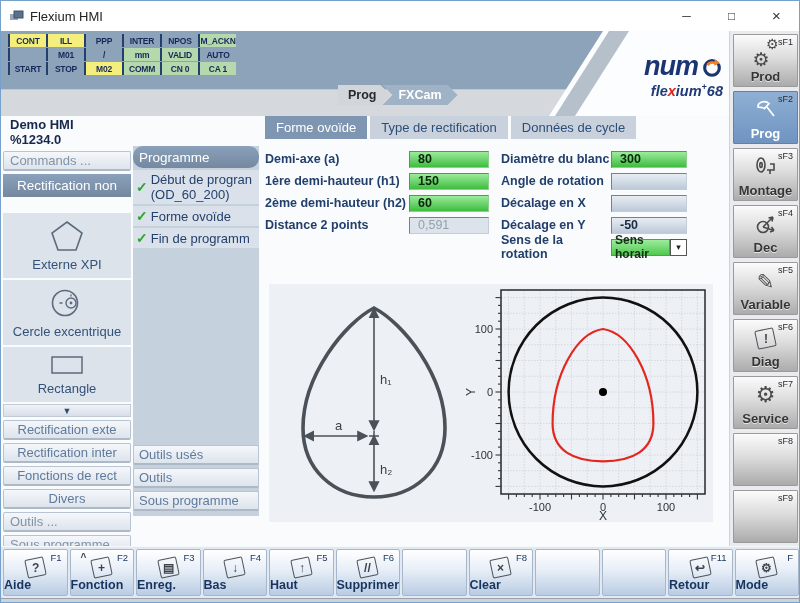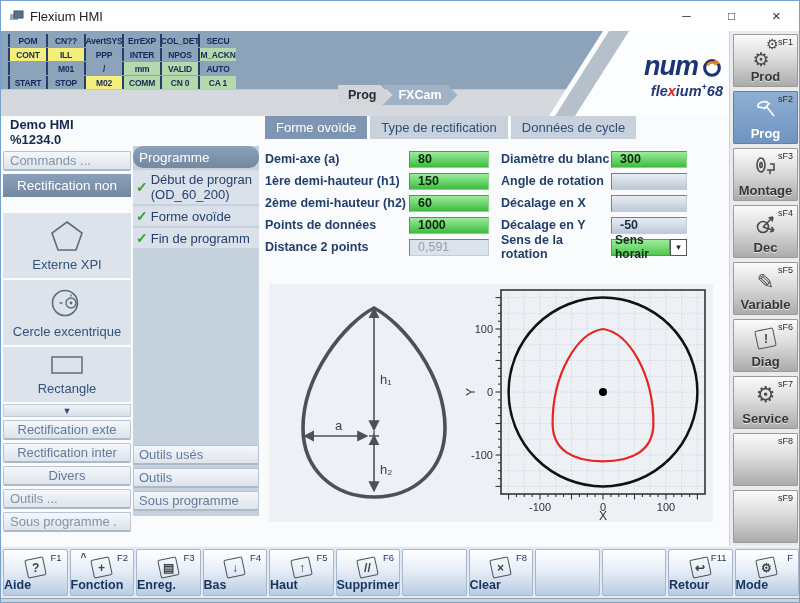--- a/index.html
+++ b/index.html
@@ -169,28 +169,20 @@
   </div>
 
   <div class="hero">
     <div class="hero-blue"></div>
     <div class="hero-band"></div>
     <div class="hero-wedge"></div>
     <div class="hero-stripe"></div>
 
     <div class="status-grid">
       <div class="srow">
-        <span class="scell state-plain">POM</span>
-        <span class="scell state-plain">CN??</span>
-        <span class="scell state-plain">AvertSYS</span>
-        <span class="scell state-plain">ErrEXP</span>
-        <span class="scell state-plain">COL_DET</span>
-        <span class="scell state-plain">SECU</span>
-      </div>
-      <div class="srow">
         <span class="scell state-yellow">CONT</span>
         <span class="scell state-yellow">ILL</span>
         <span class="scell state-plain">PPP</span>
         <span class="scell state-plain">INTER</span>
         <span class="scell state-plain">NPOS</span>
         <span class="scell state-green">M_ACKN</span>
       </div>
       <div class="srow">
         <span class="scell state-plain"></span>
         <span class="scell state-plain">M01</span>
@@ -257,20 +249,21 @@
             <rect x="4" y="4" width="30" height="16" fill="none" stroke="#5c6b7d" stroke-width="1.5"></rect>
           </svg>
         <span class="slabel">Rectangle</span>
       </div>
       <div class="scrolldn">
           <span>▼</span>
         </div>
 
       <div class="c1btn">Rectification exte</div>
       <div class="c1btn">Rectification inter</div>
+      <div class="c1btn">Fonctions de rect</div>
       <div class="c1btn">Divers</div>
       <div class="c1btn muted">Outils ...</div>
       <div class="c1btn muted">Sous programme .</div>
     </div>
 
     <div class="col2">
       <div class="p-head">Programme</div>
       <div class="p-item">
         <span class="chk">✓</span>
         <span class="two"><span>Début de progran</span><br><span>(OD_60_200)</span></span>
@@ -301,24 +294,20 @@
             <span class="flabel">Demi-axe (a)</span>
             <span class="finput state-green">80</span>
           </div>
         <div class="frow">
             <span class="flabel">1ère demi-hauteur (h1)</span>
             <span class="finput state-green">150</span>
           </div>
         <div class="frow">
             <span class="flabel">2ème demi-hauteur (h2)</span>
             <span class="finput state-green">60</span>
-          </div>
-        <div class="frow">
-            <span class="flabel">Points de données</span>
-            <span class="finput state-green">1000</span>
           </div>
         <div class="frow">
             <span class="flabel">Distance 2 points</span>
             <span class="finput state-disabled">0,591</span>
           </div>
       </div>
 
       <div class="fcol-right">
         <div class="frow">
             <span class="flabel">Diamètre du blanc</span>

